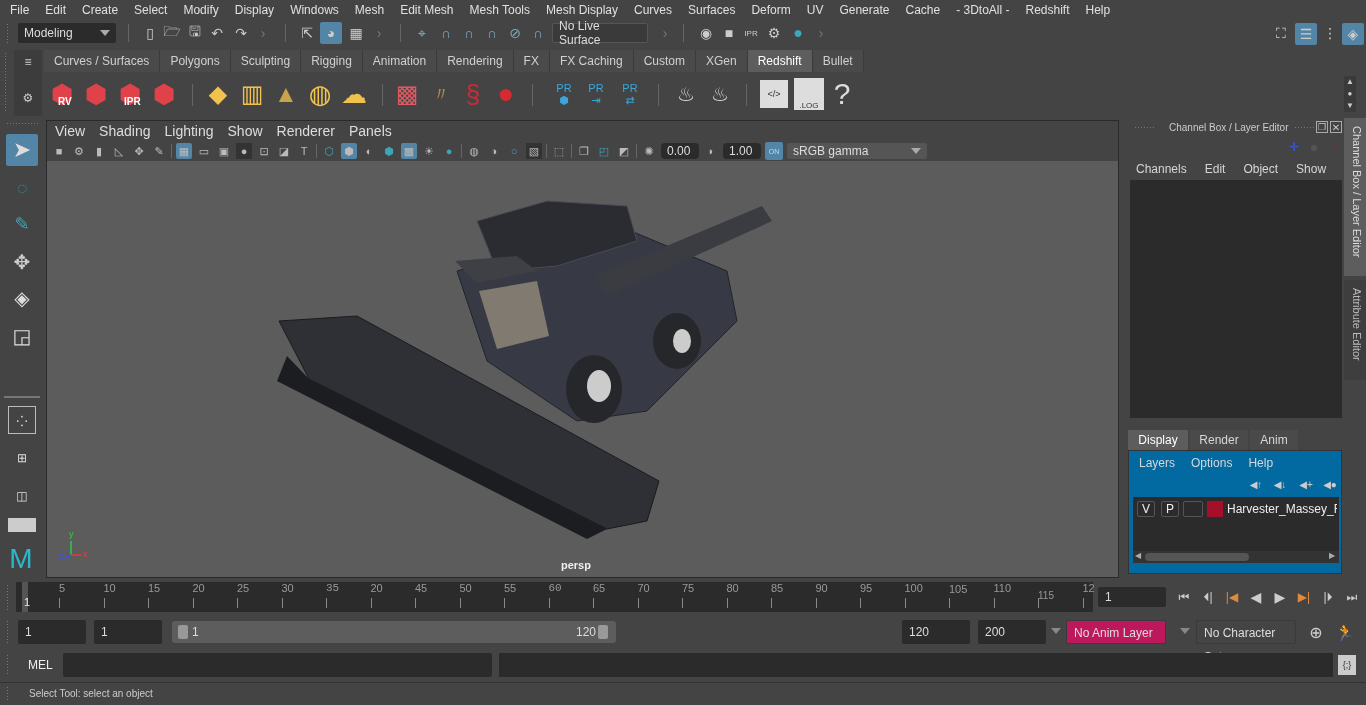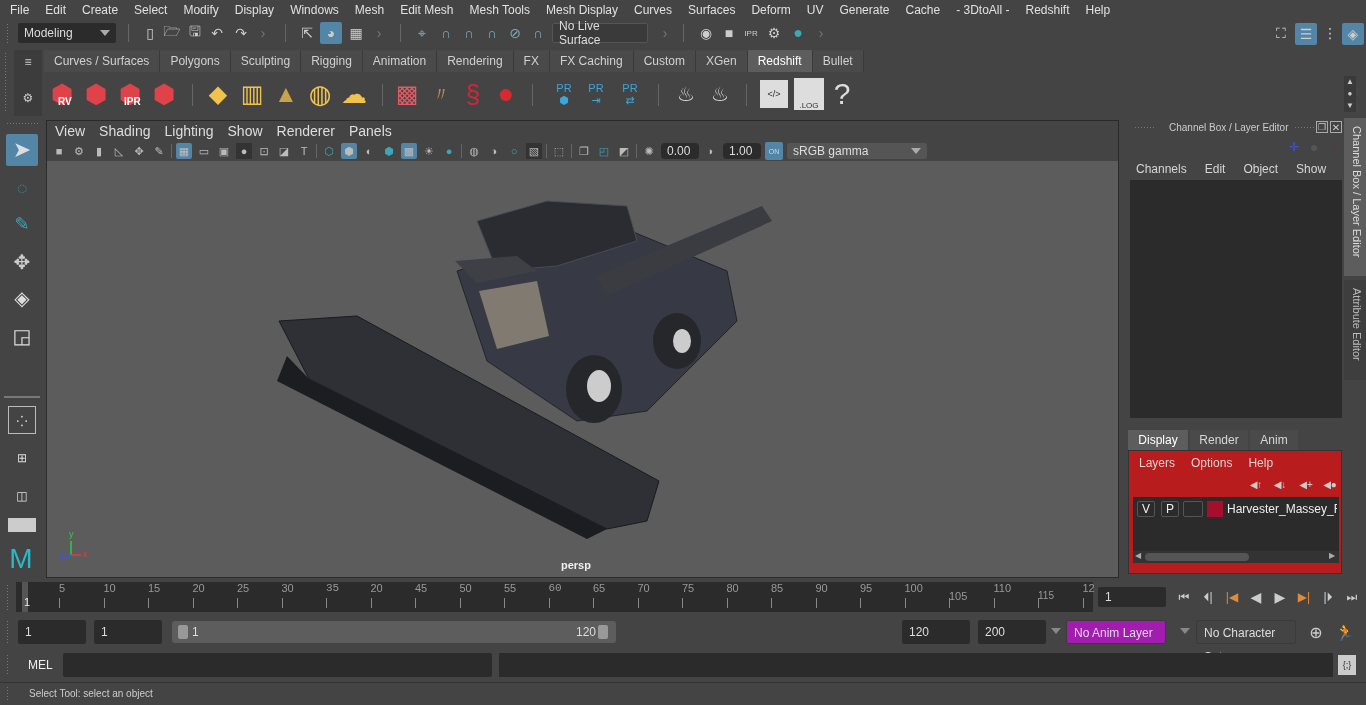--- a/index.html
+++ b/index.html
@@ -288,21 +288,21 @@
     <span>Object</span>
     <span>Show</span>
   </div>
   <div class="abs" style="left:6px;top:62px;width:212px;height:238px;background:#2b2b2b"></div>
 
   <div class="abs" style="left:4px;top:312px;display:flex;gap:2px">
     <div style="width:60px;height:20px;line-height:20px;text-align:center;background:#5d5d5d;color:#fff">Display</div>
     <div style="width:58px;height:20px;line-height:20px;text-align:center;background:#4a4a4a">Render</div>
     <div style="width:48px;height:20px;line-height:20px;text-align:center;background:#4a4a4a">Anim</div>
   </div>
-  <div class="abs" style="left:4px;top:332px;width:214px;height:124px;border:1px solid #333;background:#b91c1c">
+  <div class="abs" style="left:4px;top:332px;width:214px;height:124px;border:1px solid #333;background:#0369a1">
     <div class="abs" style="left:10px;top:5px;display:flex;gap:16px">
       <span>Layers</span>
       <span>Options</span>
       <span>Help</span>
     </div>
     <div class="abs ico" style="left:118px;top:26px;width:18px;height:14px;font-size:10px">◀↑</div>
     <div class="abs ico" style="left:142px;top:26px;width:18px;height:14px;font-size:10px">◀↓</div>
     <div class="abs ico" style="left:168px;top:26px;width:18px;height:14px;font-size:10px">◀+</div>
     <div class="abs ico" style="left:192px;top:26px;width:18px;height:14px;font-size:10px">◀●</div>
     <div class="abs" style="left:4px;top:46px;width:206px;height:66px;background:#2b2b2b">
@@ -365,21 +365,21 @@
       <span class="abs" style="left: 710.5px; top: 0px; font-size: 11px; color: rgb(153, 153, 153);">80</span>
       <div class="abs" style="left: 710.5px; top: 16px; width: 1px; height: 10px; background: rgb(136, 136, 136);"></div>
       <span class="abs" style="left: 755px; top: 0px; font-size: 11px; color: rgb(153, 153, 153);">85</span>
       <div class="abs" style="left: 755px; top: 16px; width: 1px; height: 10px; background: rgb(136, 136, 136);"></div>
       <span class="abs" style="left: 799.5px; top: 0px; font-size: 11px; color: rgb(153, 153, 153);">90</span>
       <div class="abs" style="left: 799.5px; top: 16px; width: 1px; height: 10px; background: rgb(136, 136, 136);"></div>
       <span class="abs" style="left: 844px; top: 0px; font-size: 11px; color: rgb(153, 153, 153);">95</span>
       <div class="abs" style="left: 844px; top: 16px; width: 1px; height: 10px; background: rgb(136, 136, 136);"></div>
       <span class="abs" style="left: 888.5px; top: 0px; font-size: 11px; color: rgb(153, 153, 153);">100</span>
       <div class="abs" style="left: 888.5px; top: 16px; width: 1px; height: 10px; background: rgb(136, 136, 136);"></div>
-      <span class="abs" style="left: 933px; top: 8px; font-size: 11px; color: rgb(153, 153, 153);">105</span>
+      <span class="abs" style="left: 933px; top: 1px; font-size: 11px; color: rgb(153, 153, 153);">105</span>
       <div class="abs" style="left: 933px; top: 16px; width: 1px; height: 10px; background: rgb(136, 136, 136);"></div>
       <span class="abs" style="left: 977.5px; top: 0px; font-size: 11px; color: rgb(153, 153, 153);">110</span>
       <div class="abs" style="left: 977.5px; top: 16px; width: 1px; height: 10px; background: rgb(136, 136, 136);"></div>
       <span class="abs" style="left: 1022px; top: 8px; font-size: 10px; color: rgb(153, 153, 153); text-align: right;">115</span>
       <div class="abs" style="left: 1022px; top: 16px; width: 1px; height: 10px; background: rgb(136, 136, 136);"></div>
       <span class="abs" style="left: 1066.5px; top: 0px; font-size: 11px; color: rgb(153, 153, 153);">12</span>
       <div class="abs" style="left: 1066.5px; top: 16px; width: 1px; height: 10px; background: rgb(136, 136, 136);"></div>
     </div>
 </div>
 <div class="abs field" style="left:1098px;top:587px;width:68px;height:20px;line-height:20px">1</div>
@@ -399,21 +399,21 @@
 <div class="abs field" style="left:94px;top:620px;width:68px">1</div>
 <div class="abs" style="left:172px;top:621px;width:444px;height:22px;background:#5d5d5d;border-radius:3px">
   <div class="abs" style="left:6px;top:4px;width:10px;height:14px;background:#999;border-radius:2px"></div>
   <span class="abs" style="left:20px;top:4px;color:#ddd">1</span>
   <span class="abs" style="left:404px;top:4px;color:#ddd">120</span>
   <div class="abs" style="left:426px;top:4px;width:10px;height:14px;background:#999;border-radius:2px"></div>
 </div>
 <div class="abs field" style="left:902px;top:620px;width:68px">120</div>
 <div class="abs field" style="left:978px;top:620px;width:68px">200</div>
 <div class="abs ddarrow" style="left:1051px;top:628px;border-top-color:#888"></div>
-<div class="abs field" style="left:1066px;top:620px;width:100px;background:#a21caf;border:1px solid #3a3a3a">No Anim Layer</div>
+<div class="abs field" style="left:1066px;top:620px;width:100px;background:#be185d;border:1px solid #3a3a3a">No Anim Layer</div>
 <div class="abs ddarrow" style="left:1180px;top:628px;border-top-color:#888"></div>
 <div class="abs field" style="left:1196px;top:620px;width:100px;background:#444;border:1px solid #3a3a3a">No Character Set</div>
 <div class="abs ico" style="left:1306px;top:622px;width:20px;height:20px;font-size:16px">⊕</div>
 <div class="abs ico" style="left:1334px;top:622px;width:22px;height:20px;font-size:16px;color:#e08a3c">🏃</div>
 
 <div class="abs grip" style="left:6px;top:654px;height:22px"></div>
 <div class="abs" style="left:28px;top:658px;color:#eee">MEL</div>
 <div class="abs" style="left:63px;top:653px;width:429px;height:24px;background:#2b2b2b;border-radius:2px"></div>
 <div class="abs" style="left:499px;top:653px;width:834px;height:24px;background:#2b2b2b"></div>
 <div class="abs ico" style="left:1338px;top:655px;width:18px;height:20px;background:#ccc;color:#333;font-size:9px">{;}</div>

